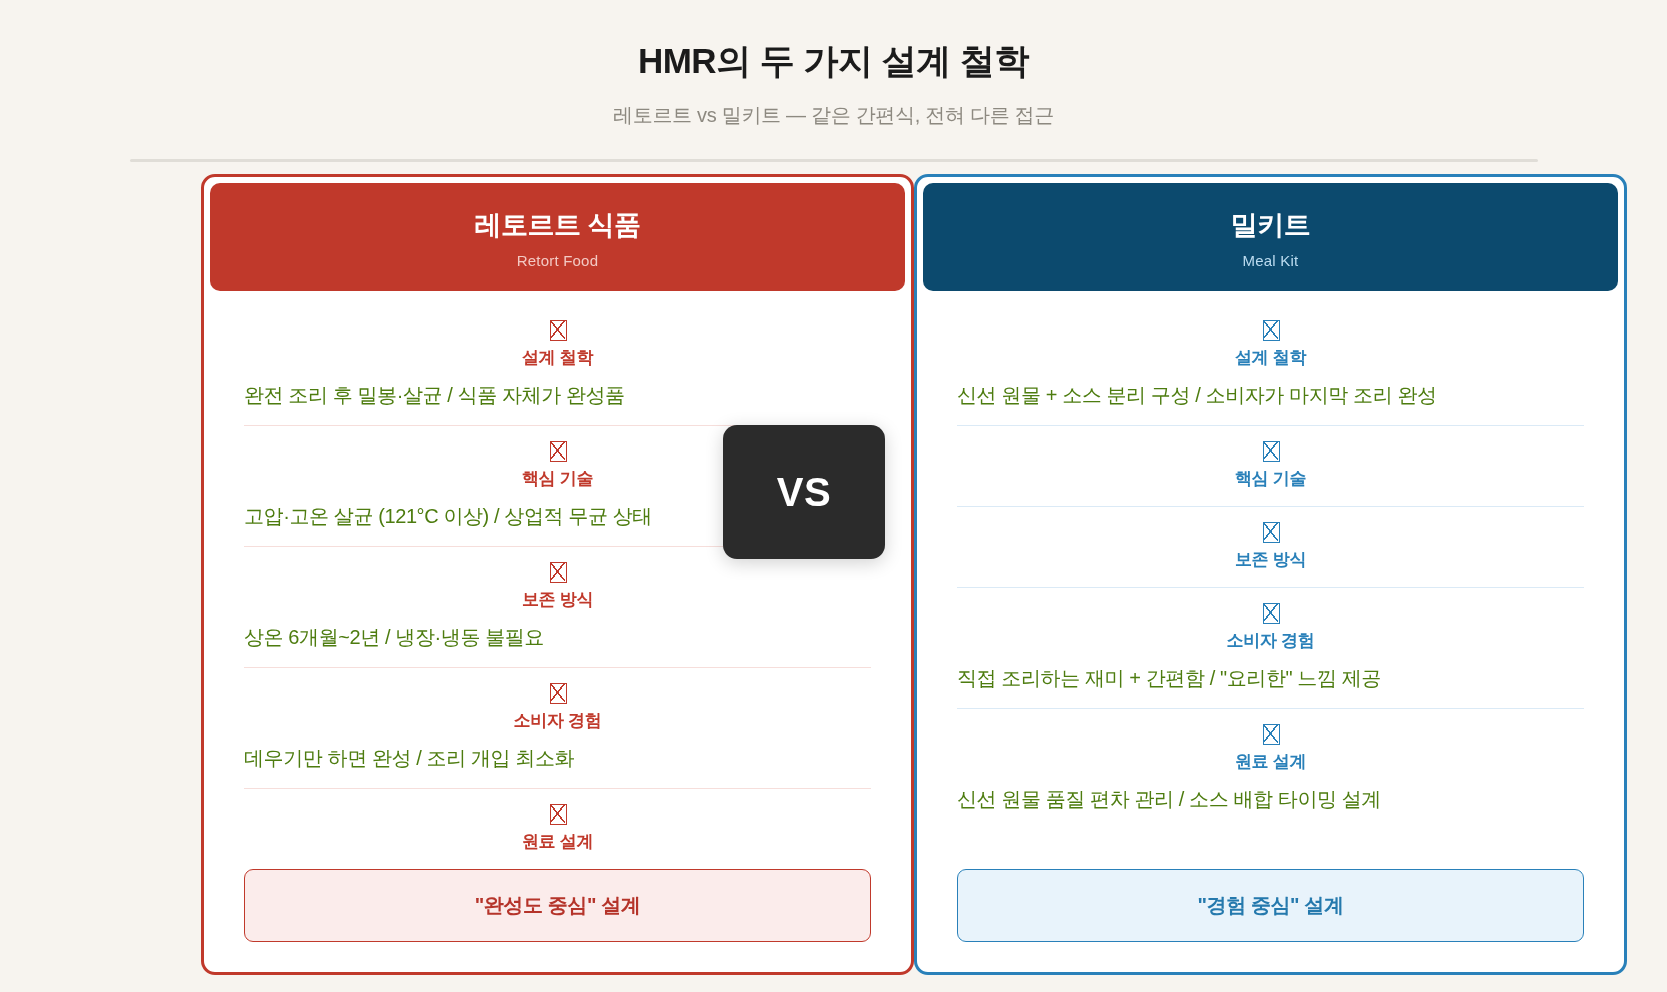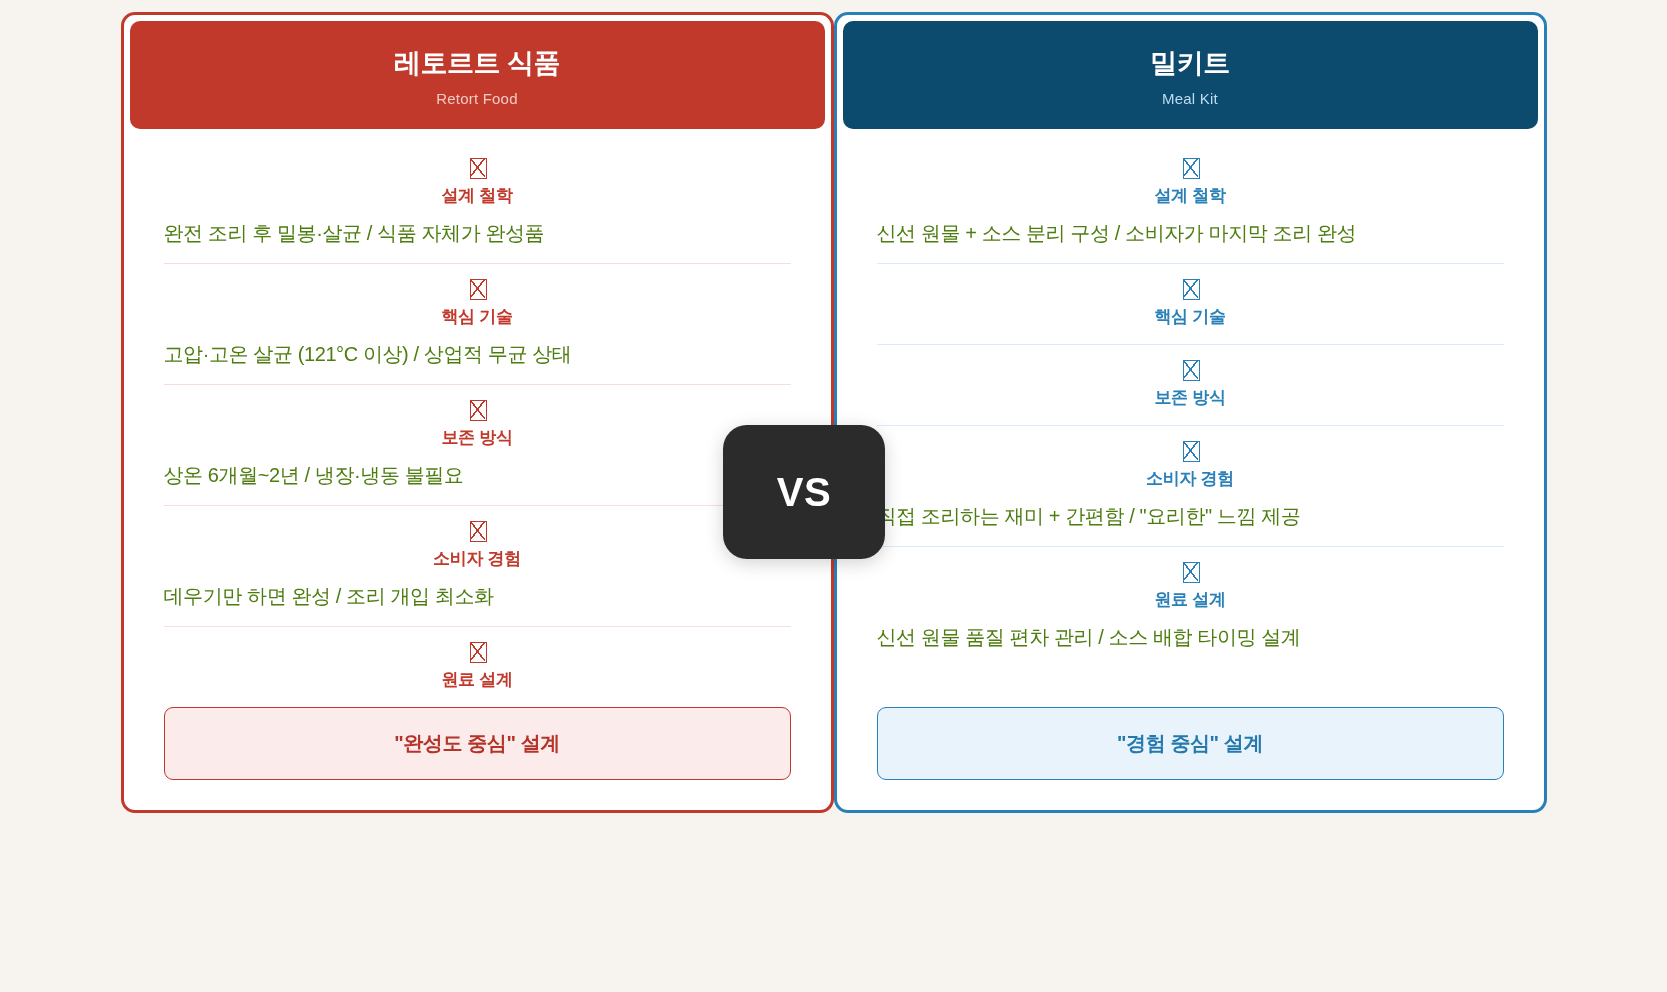--- a/index.html
+++ b/index.html
@@ -50,21 +50,21 @@
     height: 3px;
     background: #e0ddd7;
     margin: 30px auto 0 auto;
     border-radius: 2px;
   }
 
   
   .compare {
     position: relative;
     display: flex;
-    justify-content: center;
+    justify-content: flex-end;
     padding: 12px 40px 0 40px;
   }
 
   .card {
     position: relative;
     width: 713px;
     background: #ffffff;
     border-radius: 14px;
     display: flex;
     flex-direction: column;
@@ -187,37 +187,42 @@
   }
 
   
   .vs-badge {
     position: absolute;
     left: 723px;
     top: 425px;
     width: 162px;
     height: 134px;
     background: #2b2b2b;
-    border-radius: 24px;
+    border-radius: 14px;
     display: flex;
     align-items: center;
     justify-content: center;
     color: #ffffff;
     font-size: 40px;
     font-weight: bold;
     letter-spacing: 0.5px;
     z-index: 5;
     box-shadow: 0 4px 18px rgba(0,0,0,0.18);
   }
 </style>
 </head>
 <body>
 
 <div class="page">
 
+  <div class="header">
+    <h1 class="page-title">HMR의 두 가지 설계 철학</h1>
+    <div class="page-subtitle">레토르트 vs 밀키트 — 같은 간편식, 전혀 다른 접근</div>
+    <div class="header-rule"></div>
+  </div>
 
   <div class="compare">
 
     <div class="card retort">
       <div class="card-header">
         <div class="card-title">레토르트 식품</div>
         <div class="card-subtitle">Retort Food</div>
       </div>
       <div class="rows">
 

